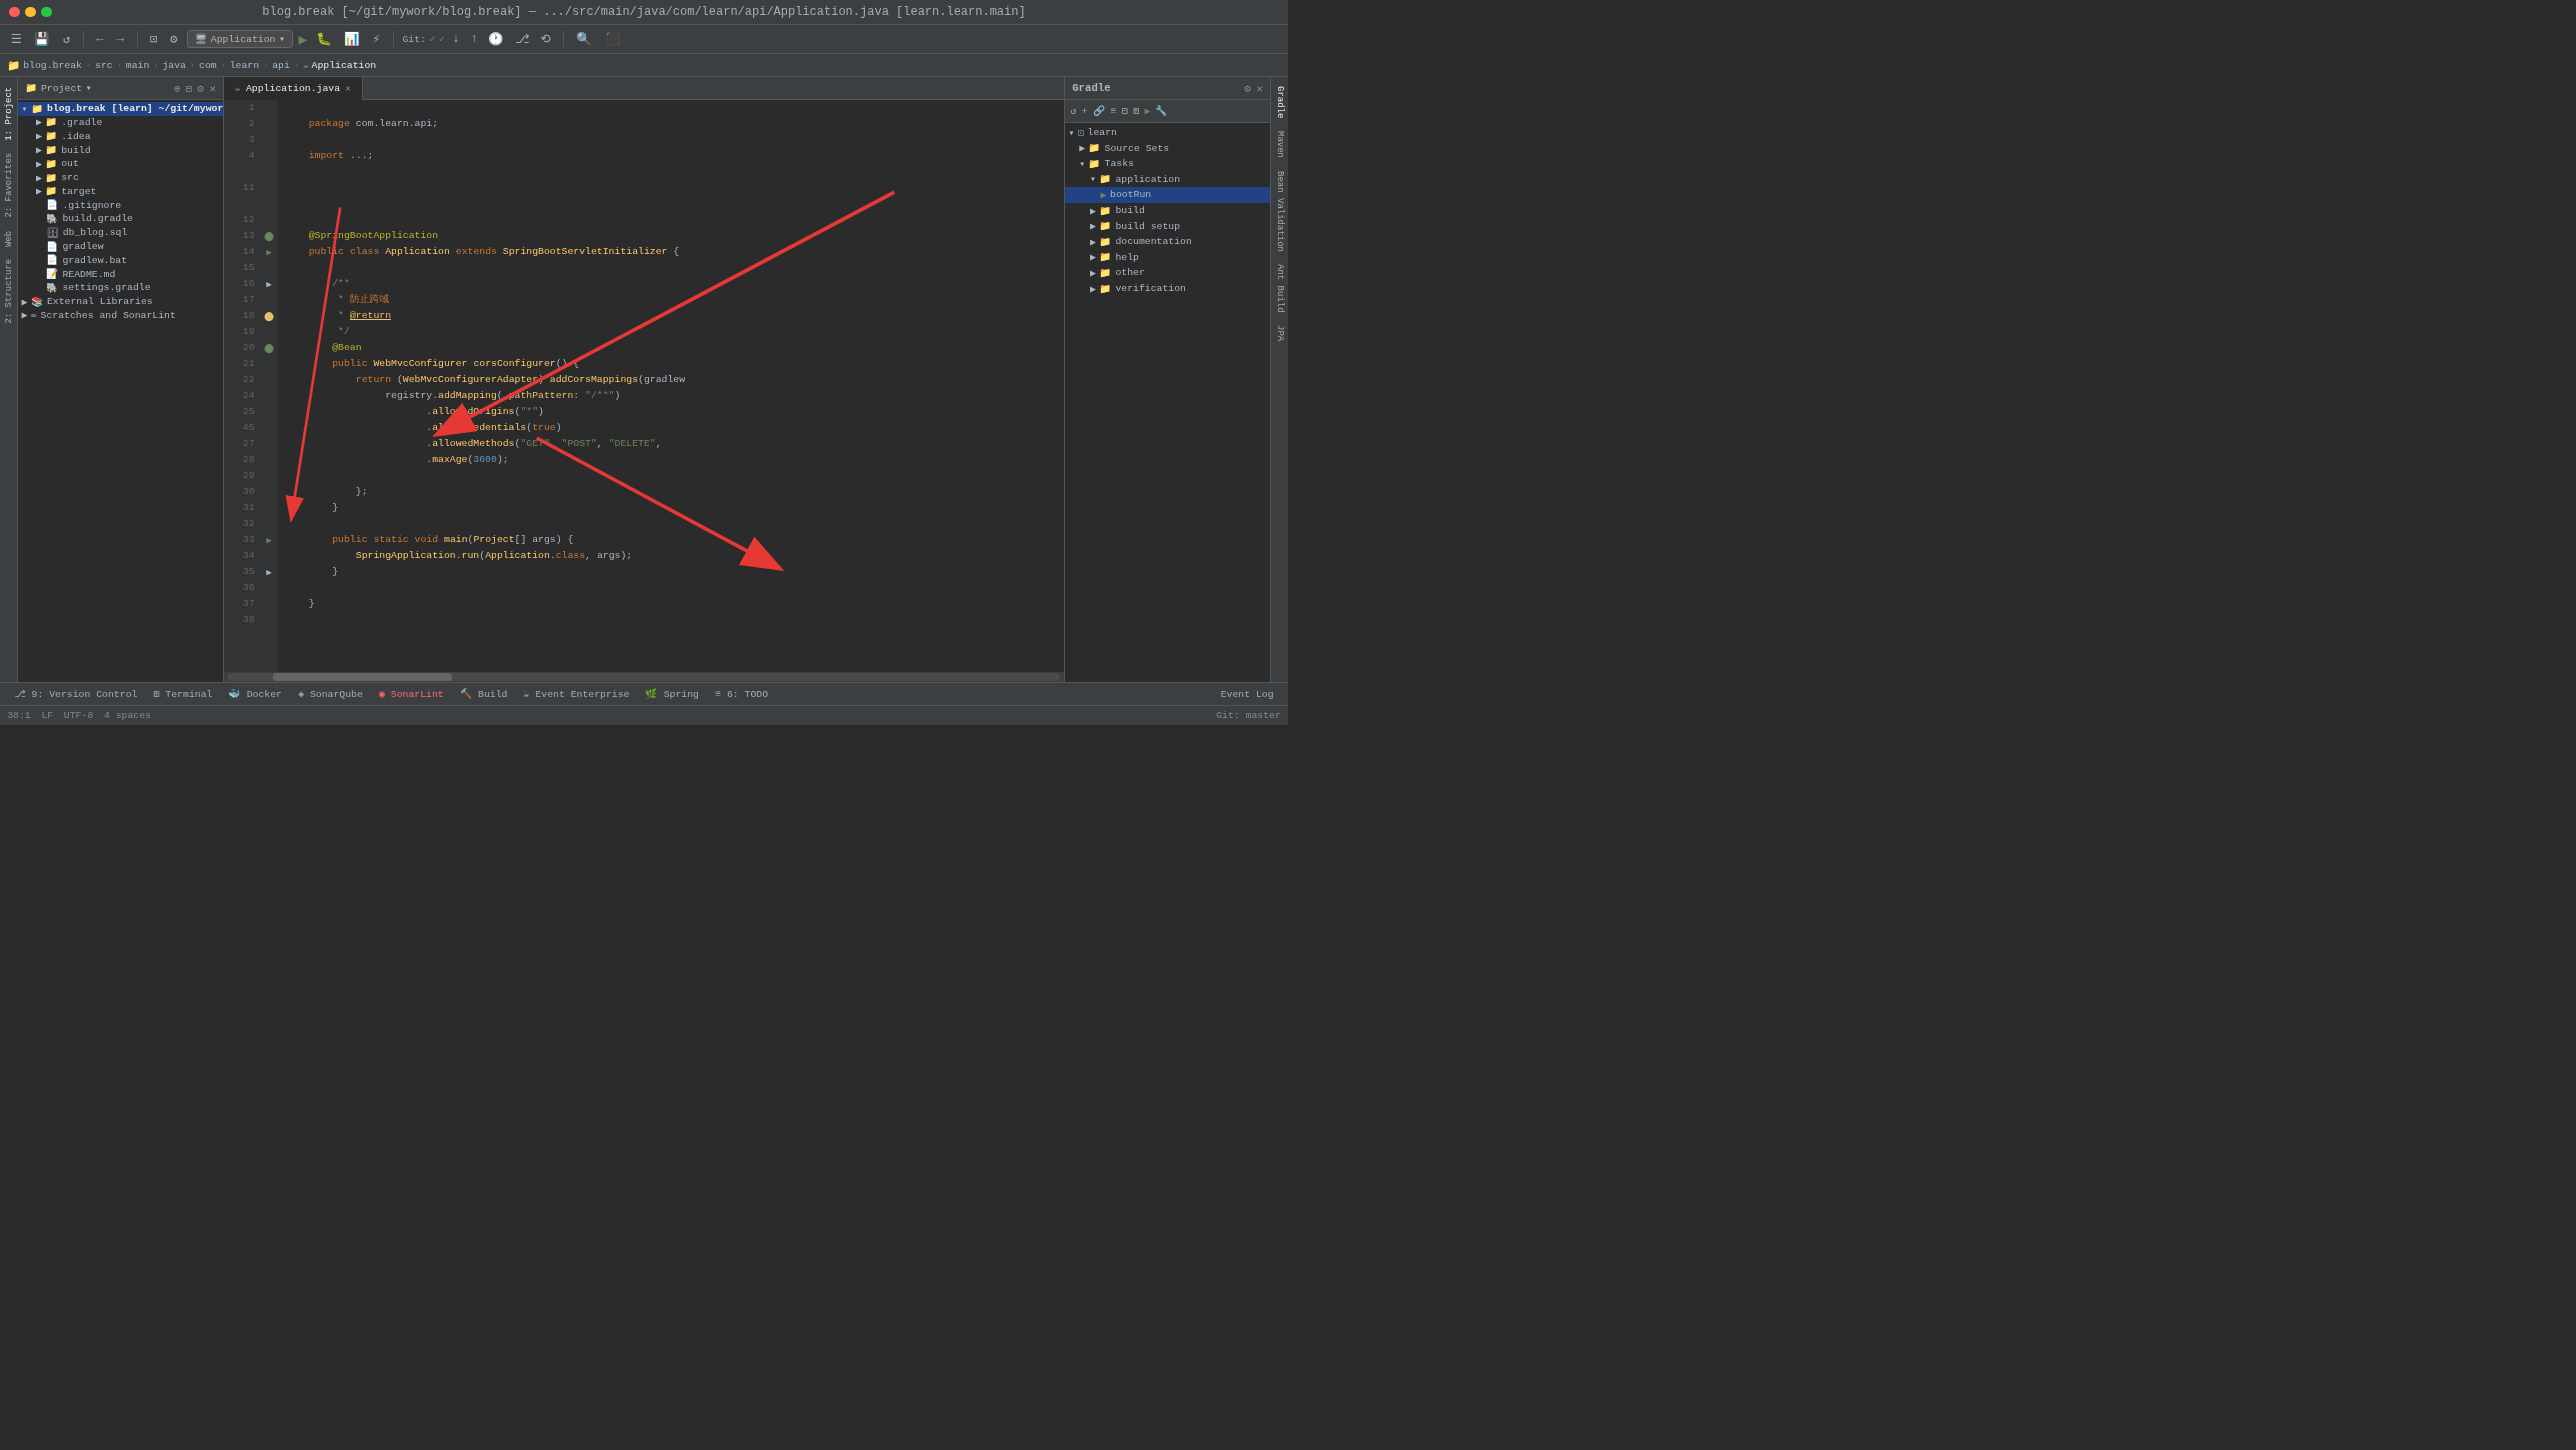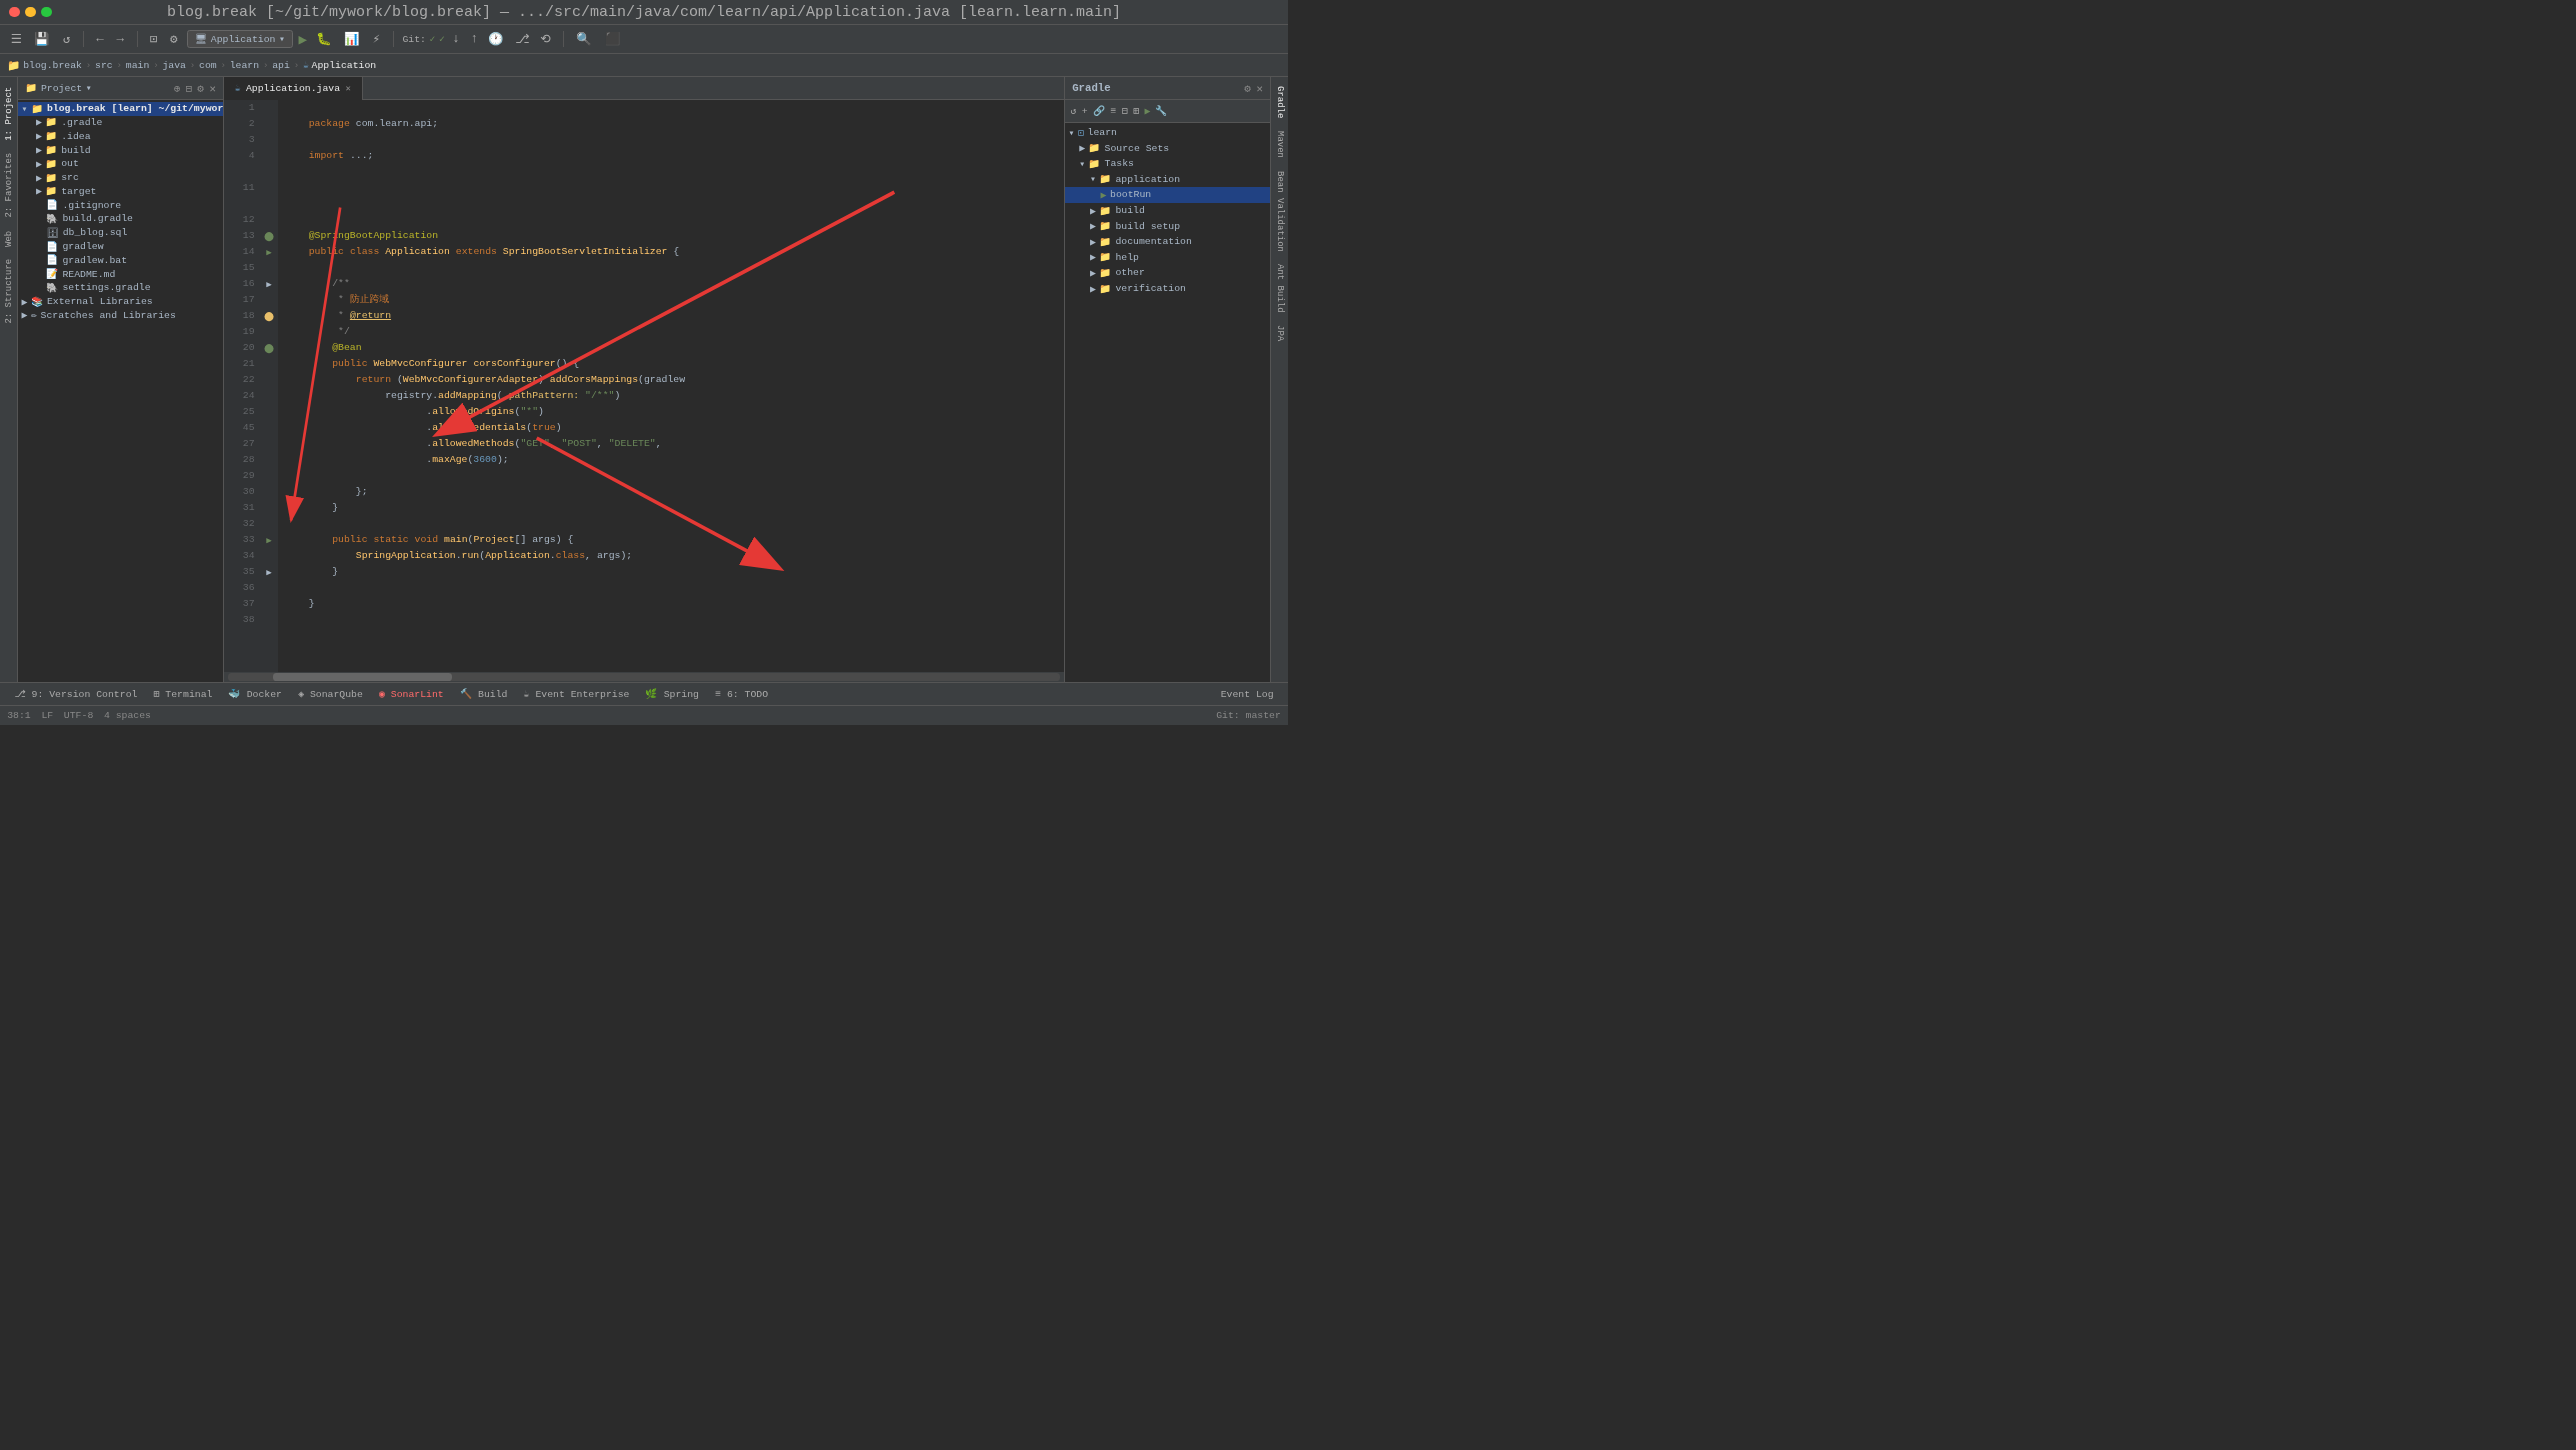--- a/index.html
+++ b/index.html
@@ -31,21 +31,21 @@
     }
     .tb-btn {
       width: 10.7px; height: 10.7px;
       border-radius: 50%;
     }
     .tb-close { background: #ff5f57; }
     .tb-min { background: #febc2e; }
     .tb-max { background: #28c840; }
     .title-bar-text {
       color: #aaa;
-      font-size: 15px;
+      font-size: 12px;
       text-align: center;
     }
 
     
     .toolbar {
       background: #3c3f41;
       height: 29px;
       display: flex;
       align-items: center;
       padding: 0 7.2px;
@@ -560,21 +560,21 @@
         <span class="tree-label file">settings.gradle</span>
       </div>
       <div class="tree-item">
         <span class="tree-icon">▶</span>
         <span class="tree-icon">📚</span>
         <span class="tree-label folder">External Libraries</span>
       </div>
       <div class="tree-item">
         <span class="tree-icon">▶</span>
         <span class="tree-icon">✏</span>
-        <span class="tree-label folder">Scratches and Libraries</span>
+        <span class="tree-label folder">Scratches and SonarLint</span>
       </div>
     </div>
   </div>
 
   <div class="editor-area">
     <div class="editor-tabs">
       <div class="editor-tab active">
         <span style="color:#6897bb">☕</span>
         <span>Application.java</span>
         <span class="tab-close">✕</span>

